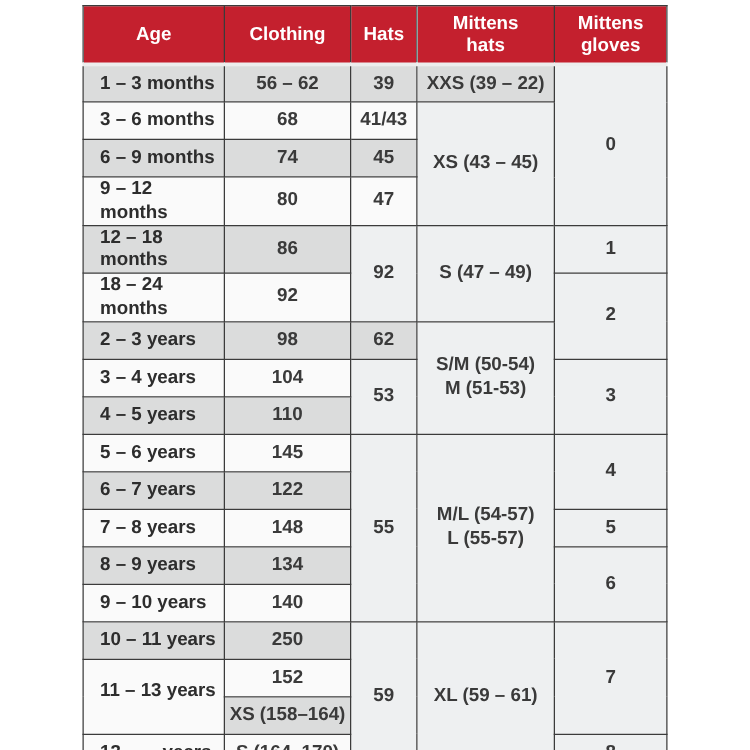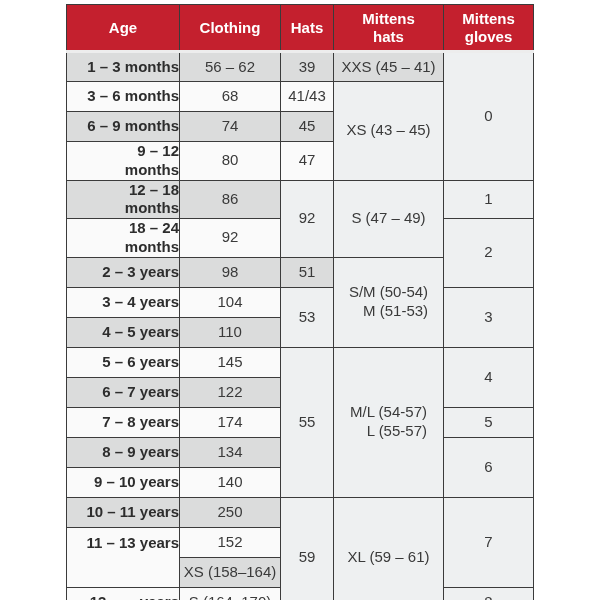--- a/index.html
+++ b/index.html
@@ -37,37 +37,38 @@
     padding: 0;
   }
   .size-chart td {
     font-size: 15px;
     color: var(--text, #3a3a3a);
     text-align: center;
     vertical-align: middle;
     height: 30px;
     padding: 0;
     line-height: 1.25;
+    font-weight: bold;
   }
   td.age {
-    text-align: right;
+    text-align: left;
     padding-left: 13px;
     font-weight: bold;
     color: #2d2d2d;
   }
   td.top {
     vertical-align: top;
-    padding-top: 6px;
+    padding-top: 16px;
   }
   .g { background: var(--row-grey, #dbdcdc); }
   .w { background: var(--row-white, #fafafa); }
   .m { background: var(--cell-light, #eef0f1); }
   .two-line {
     display: inline-block;
-    text-align: right;
+    text-align: center;
   }
 </style>
 </head>
 <body style="background: rgb(255, 255, 255);">
 
 <div class="wrap">
   <table class="size-chart">
     <colgroup>
       <col style="width:113px">
       <col style="width:101px">
@@ -88,21 +89,21 @@
           <div>Mittens</div>
           <div>gloves</div>
         </th>
       </tr>
     </thead>
     <tbody>
       <tr>
         <td class="age g">1 – 3 months</td>
         <td class="g">56 – 62</td>
         <td class="g">39</td>
-        <td class="g">XXS (45 – 41)</td>
+        <td class="g">XXS (39 – 22)</td>
         <td class="m" rowspan="4">0</td>
       </tr>
       <tr>
         <td class="age w">3 – 6 months</td>
         <td class="w">68</td>
         <td class="w">41/43</td>
         <td class="m" rowspan="3">XS (43 – 45)</td>
       </tr>
       <tr>
         <td class="age g">6 – 9 months</td>
@@ -122,21 +123,21 @@
         <td class="m">1</td>
       </tr>
       <tr>
         <td class="age w">18 – 24 months</td>
         <td class="w">92</td>
         <td class="m" rowspan="2">2</td>
       </tr>
       <tr>
         <td class="age g">2 – 3 years</td>
         <td class="g">98</td>
-        <td class="g">51</td>
+        <td class="g">62</td>
         <td class="m" rowspan="3">
           <div class="two-line">
             <div>S/M (50-54)</div>
             <div>M (51-53)</div>
           </div>
         </td>
       </tr>
       <tr>
         <td class="age w">3 – 4 years</td>
         <td class="w">104</td>
@@ -158,21 +159,21 @@
           </div>
         </td>
         <td class="m" rowspan="2">4</td>
       </tr>
       <tr>
         <td class="age g">6 – 7 years</td>
         <td class="g">122</td>
       </tr>
       <tr>
         <td class="age w">7 – 8 years</td>
-        <td class="w">174</td>
+        <td class="w">148</td>
         <td class="m">5</td>
       </tr>
       <tr>
         <td class="age g">8 – 9 years</td>
         <td class="g">134</td>
         <td class="m" rowspan="2">6</td>
       </tr>
       <tr>
         <td class="age w">9 – 10 years</td>
         <td class="w">140</td>

